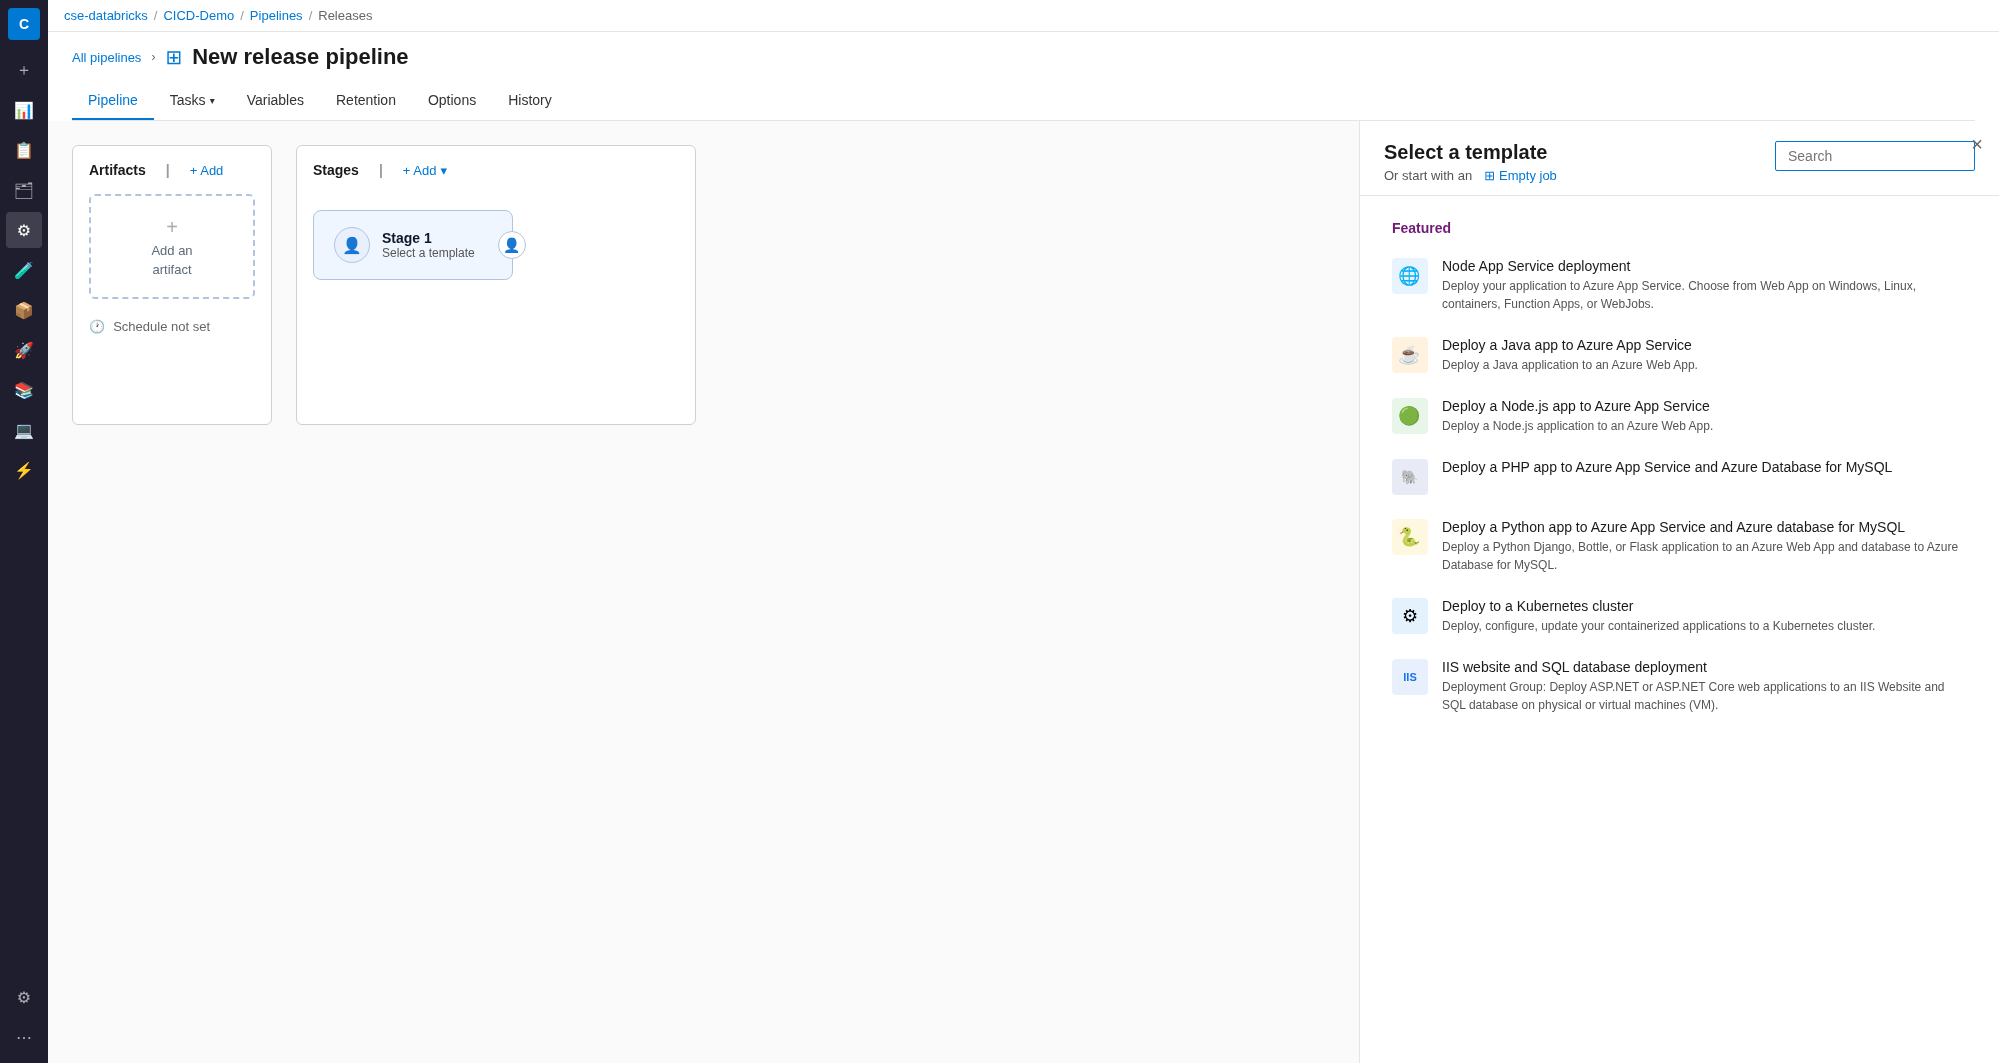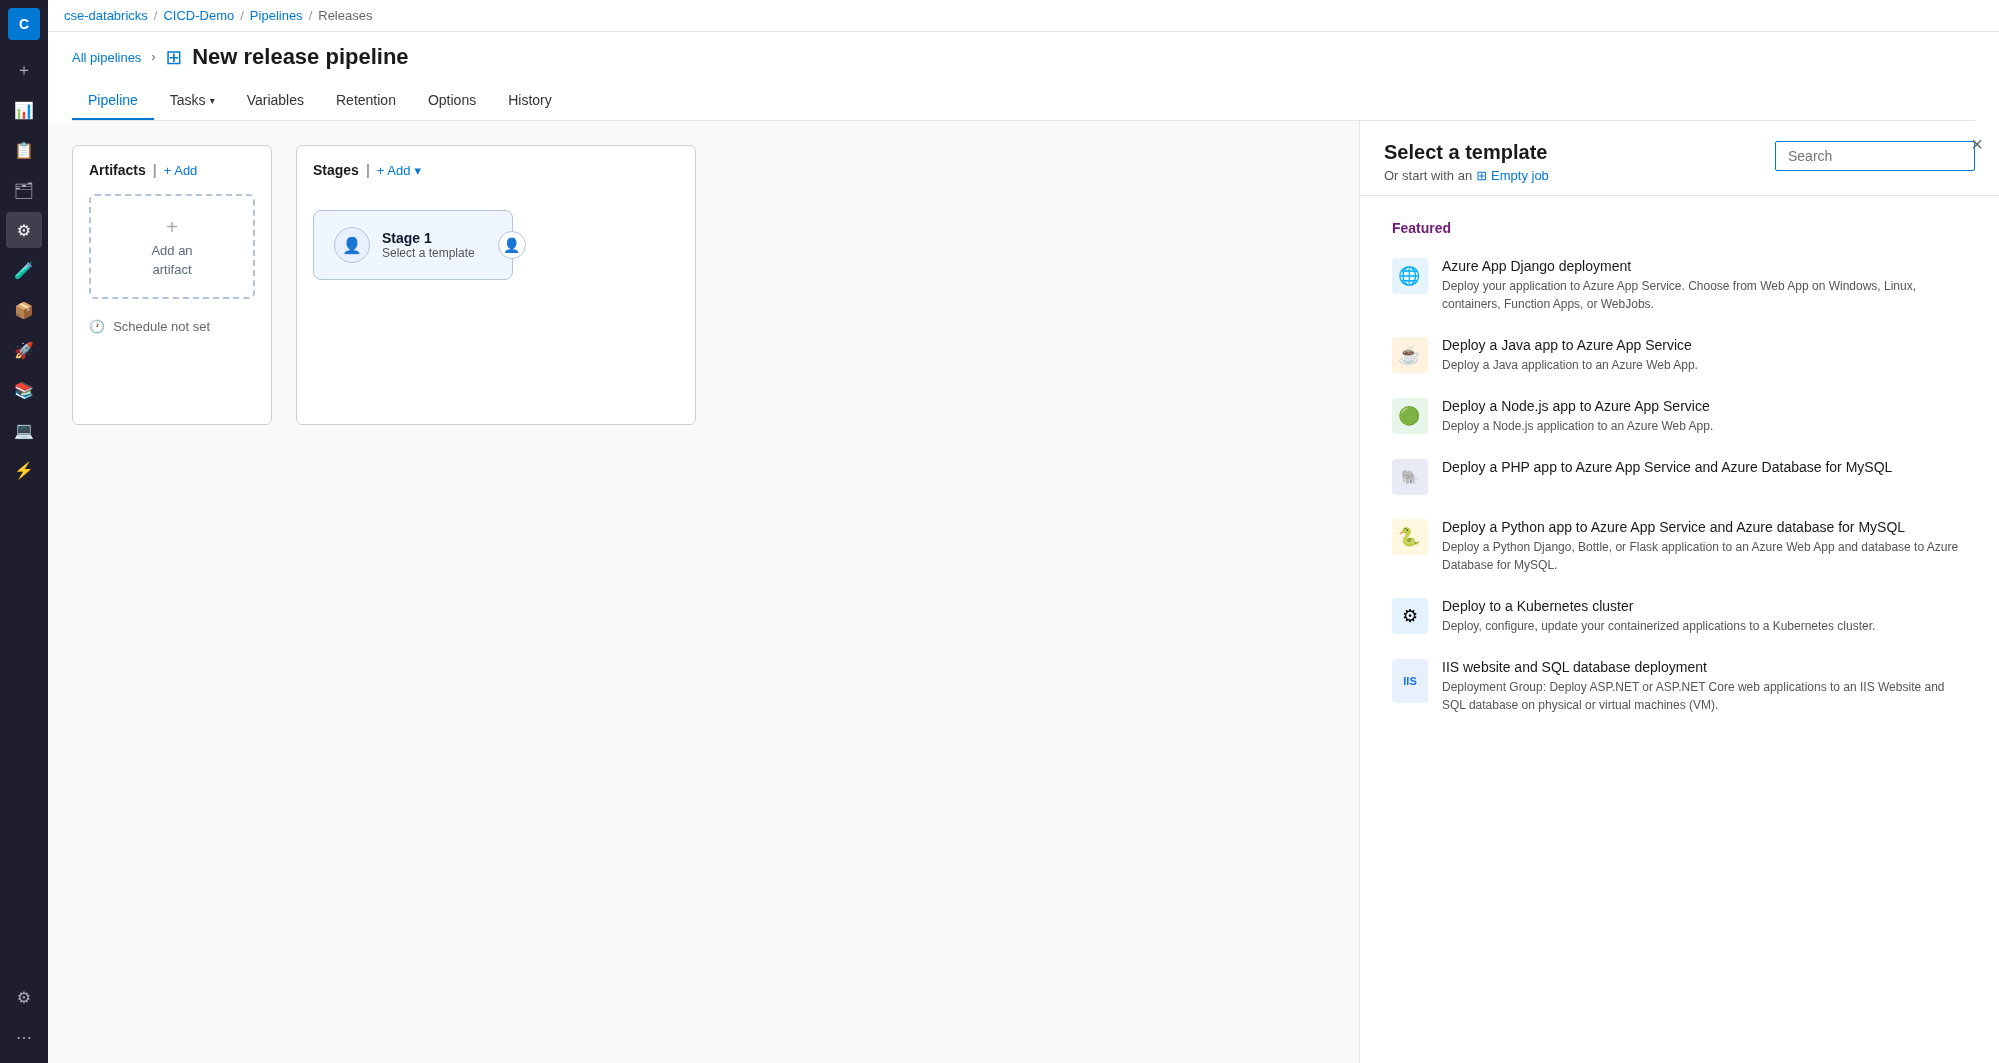--- a/index.html
+++ b/index.html
@@ -123,21 +123,21 @@
       border: 1px solid #d0d0d0;
       border-radius: 6px;
       background: #fff;
       padding: 16px;
       min-width: 200px;
       min-height: 280px;
     }
     .box-header {
       display: flex;
       align-items: flex-end;
-      gap: 3px;
+      gap: 16px;
       margin-bottom: 16px;
       font-weight: 600;
       font-size: 14px;
       color: #1a1a1a;
     }
     .box-header .separator-line { color: #999; margin: 0 4px; }
     .add-btn {
       display: flex; align-items: center; gap: 4px;
       color: #0078d4; cursor: pointer; font-size: 13px;
       background: none; border: none;
@@ -235,21 +235,21 @@
     .panel-title-area { flex: 1; }
     .panel-title {
       font-size: 20px;
       font-weight: 600;
       color: #1a1a1a;
       margin-bottom: 4px;
     }
     .panel-subtitle {
       font-size: 13px;
       color: #555;
-      display: flex; align-items: center; gap: 4px;
+      display: flex; align-items: center; gap: 12px;
     }
     .empty-job-link {
       color: #0078d4; text-decoration: none;
       display: flex; align-items: center; gap: 4px;
     }
     .search-box {
       border: 1px solid #0078d4;
       border-radius: 2px;
       padding: 6px 12px;
       font-size: 14px;
@@ -433,21 +433,21 @@
         <input type="text" class="search-box" placeholder="Search" style="">
         <button class="close-btn">×</button>
       </div>
 
       <div class="template-list">
         <div class="section-title">Featured</div>
 
         <div class="template-item">
           <div class="template-icon icon-azure-blue">🌐</div>
           <div class="template-info">
-            <div class="template-name">Azure App Django deployment</div>
+            <div class="template-name">Node App Service deployment</div>
             <div class="template-desc">Deploy your application to Azure App Service. Choose from Web App on Windows, Linux, containers, Function Apps, or WebJobs.</div>
           </div>
         </div>
 
         <div class="template-item">
           <div class="template-icon icon-java">☕</div>
           <div class="template-info">
             <div class="template-name">Deploy a Java app to Azure App Service</div>
             <div class="template-desc">Deploy a Java application to an Azure Web App.</div>
           </div>
@@ -478,21 +478,21 @@
 
         <div class="template-item">
           <div class="template-icon icon-k8s">⚙</div>
           <div class="template-info">
             <div class="template-name">Deploy to a Kubernetes cluster</div>
             <div class="template-desc">Deploy, configure, update your containerized applications to a Kubernetes cluster.</div>
           </div>
         </div>
 
         <div class="template-item">
-          <div class="template-icon icon-iis" style="font-size:11px;font-weight:bold;color:#1a73e8;background:#e8f0fe;width:36px;height:44px;display:flex;align-items:center;justify-content:center;border-radius:4px;">IIS</div>
+          <div class="template-icon icon-iis" style="font-size:11px;font-weight:bold;color:#1a73e8;background:#e8f0fe;width:36px;height:36px;display:flex;align-items:center;justify-content:center;border-radius:4px;">IIS</div>
           <div class="template-info">
             <div class="template-name">IIS website and SQL database deployment</div>
             <div class="template-desc">Deployment Group: Deploy ASP.NET or ASP.NET Core web applications to an IIS Website and SQL database on physical or virtual machines (VM).</div>
           </div>
         </div>
 
       </div>
     </div>
 
   </div>

